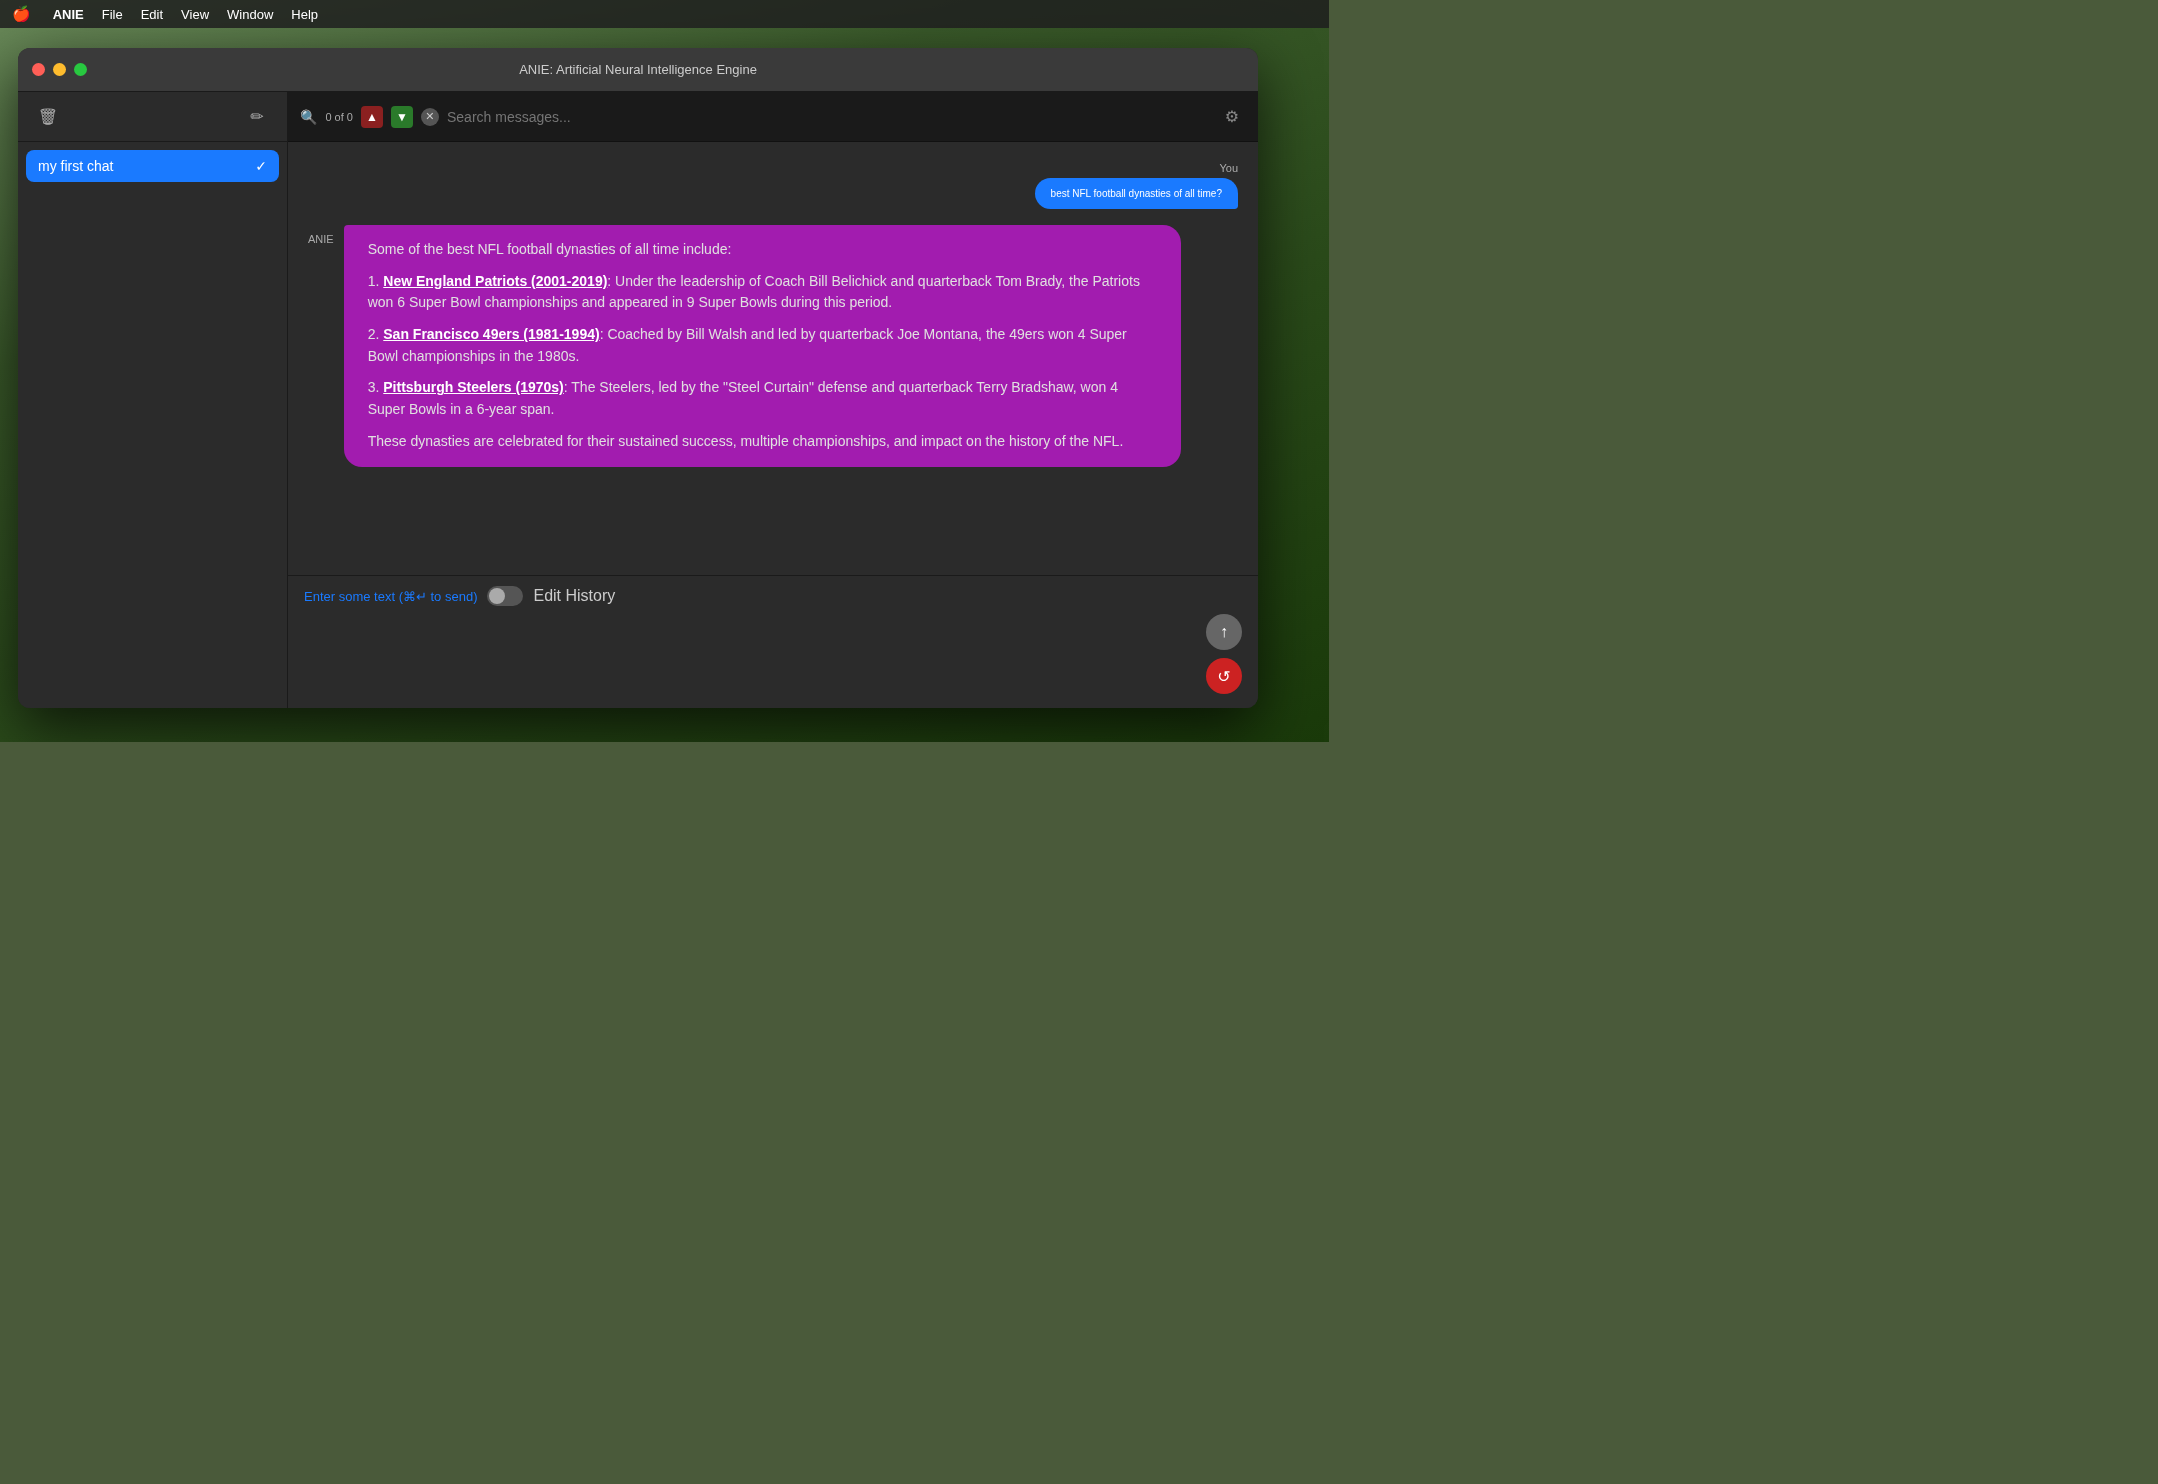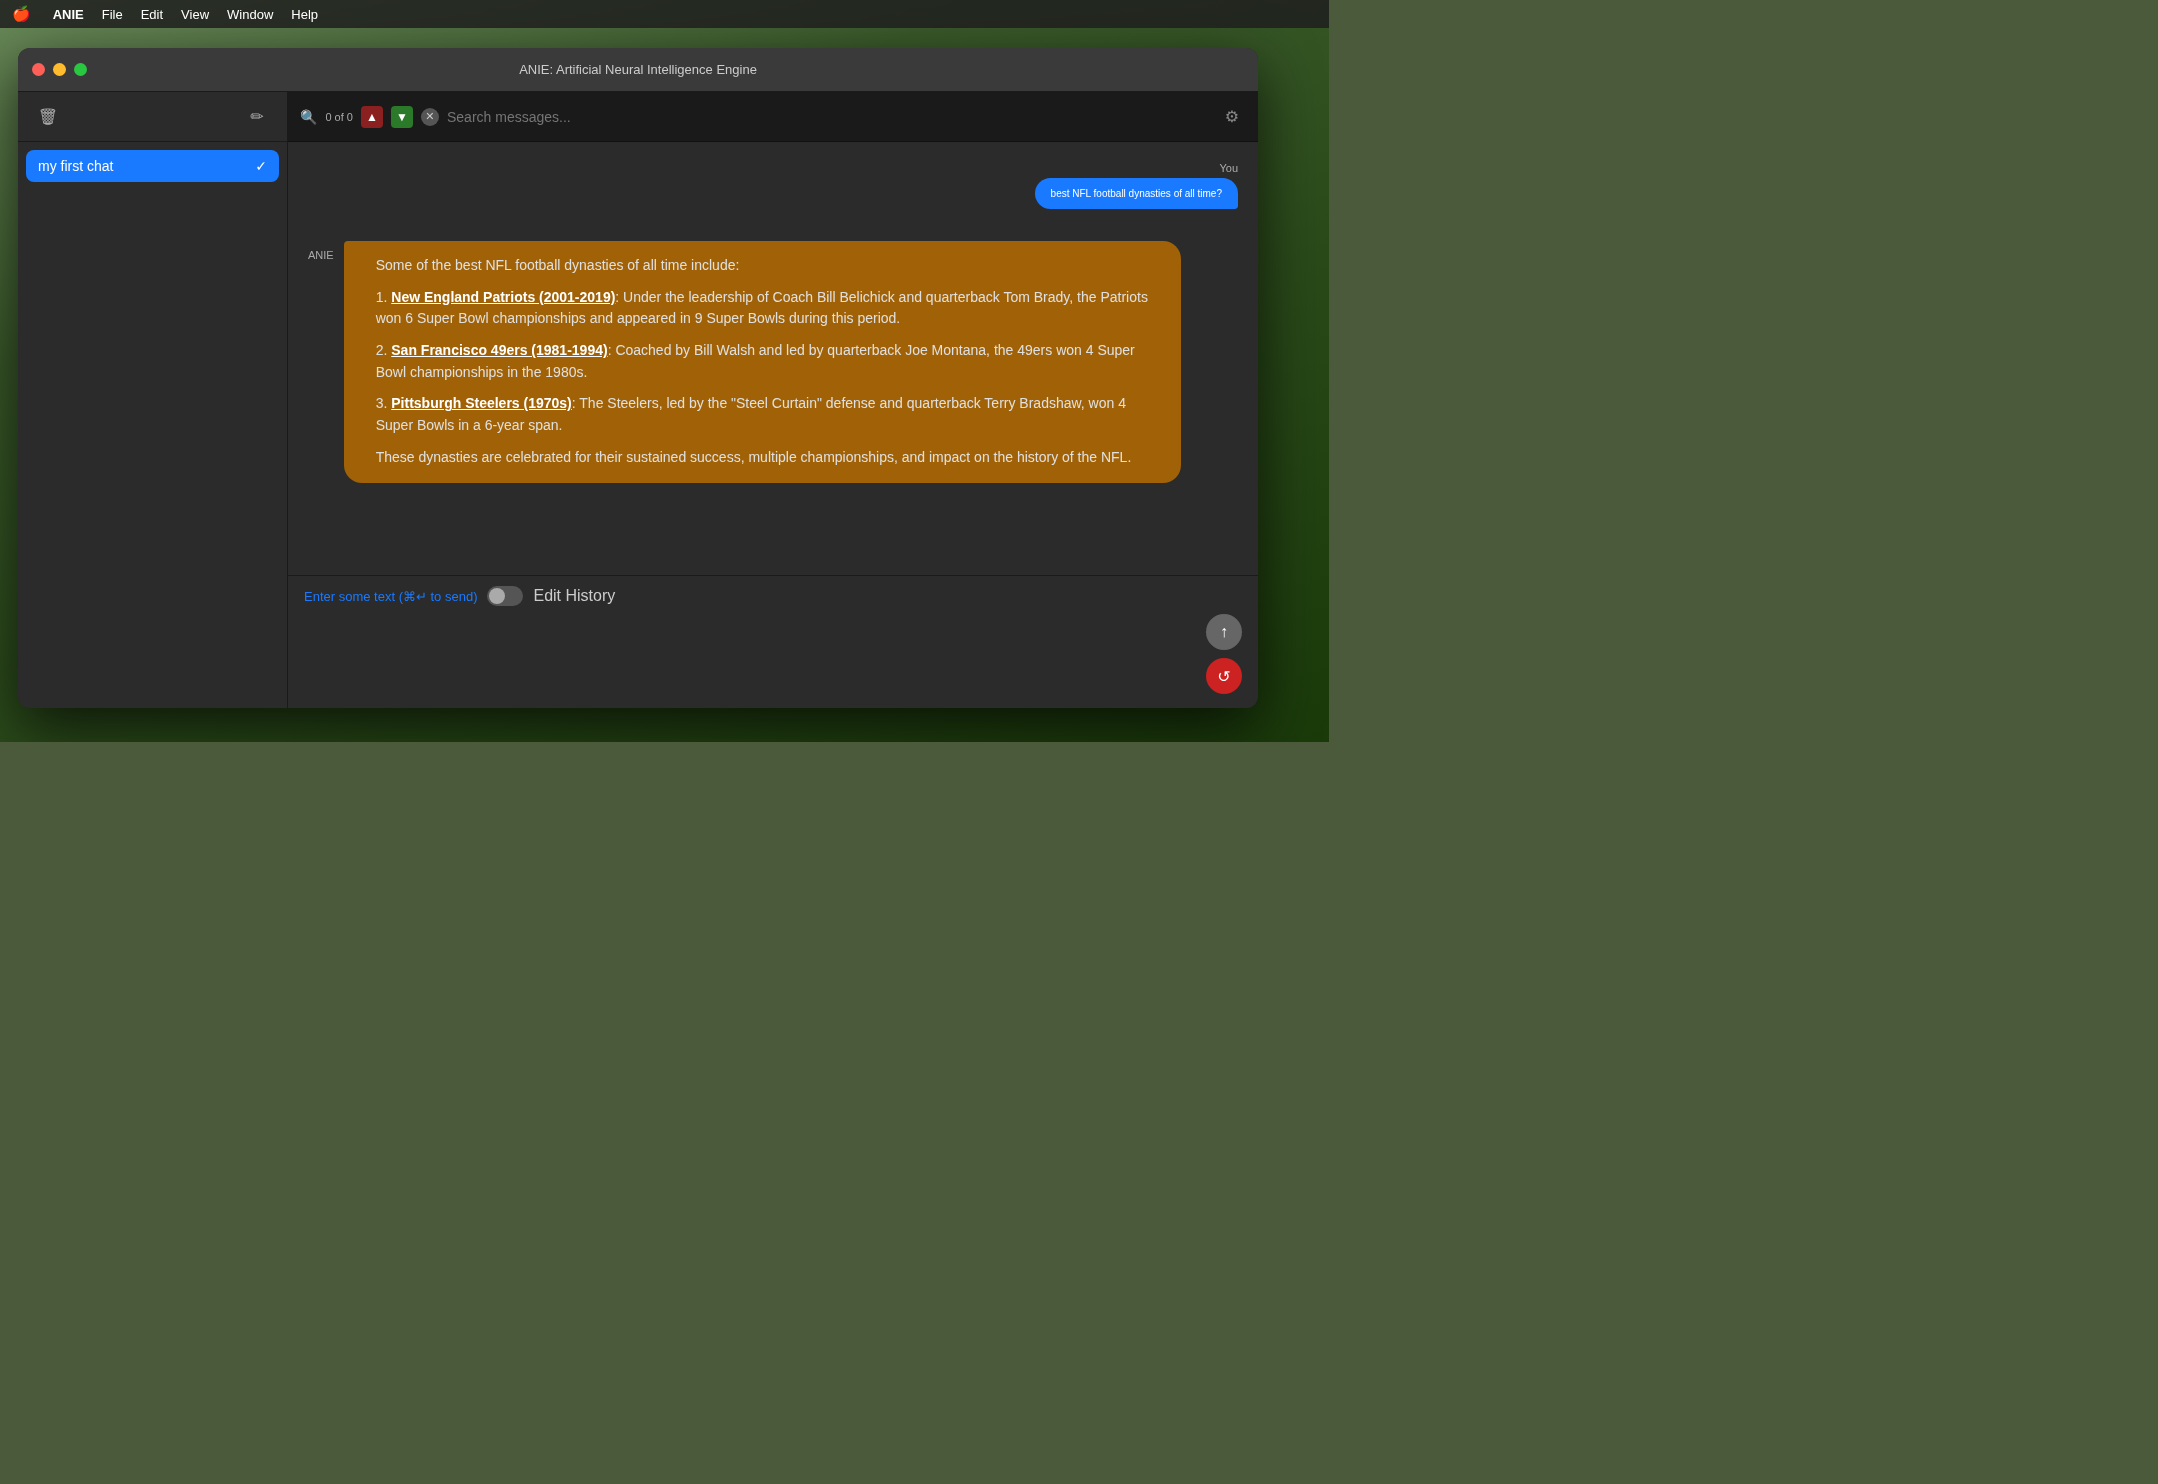--- a/index.html
+++ b/index.html
@@ -255,21 +255,21 @@
       flex-shrink: 0;
     }
 
     
     .messages-area {
       flex: 1;
       overflow-y: auto;
       padding: 20px 20px 10px 20px;
       display: flex;
       flex-direction: column;
-      gap: 32px;
+      gap: 16px;
     }
 
     
     .user-message-wrapper {
       display: flex;
       flex-direction: column;
       align-items: flex-end;
     }
 
     .user-label {
@@ -296,24 +296,24 @@
     }
 
     .anie-label {
       color: #aaa;
       font-size: 11px;
       flex-shrink: 0;
       margin-top: 8px;
     }
 
     .anie-bubble {
-      background: #a16207;
+      background: #a21caf;
       color: #e0e0e0;
       border-radius: 4px 18px 18px 18px;
-      padding: 14px 32px;
+      padding: 14px 24px;
       font-size: 14px;
       line-height: 1.55;
       max-width: 90%;
     }
 
     .anie-bubble p {
       margin-bottom: 10px;
     }
 
     .anie-bubble p:last-child {

